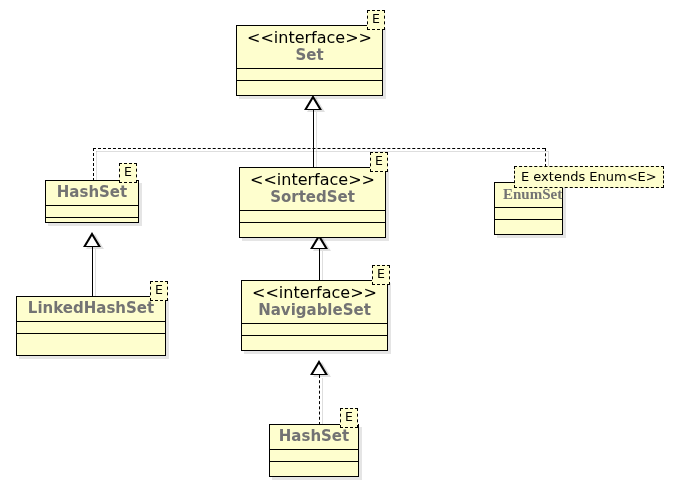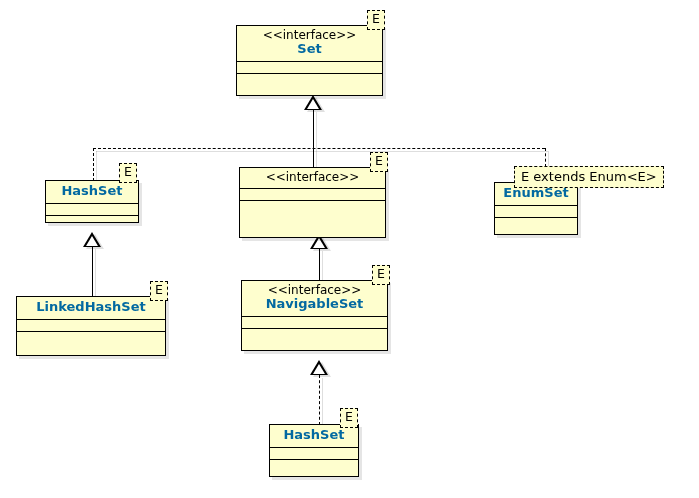--- a/index.html
+++ b/index.html
@@ -26,30 +26,30 @@
     z-index: 5;
   }
   .uml-head {
     box-sizing: border-box;
     text-align: center;
     padding: 3px 8px 4px 8px;
     line-height: 1.12;
   }
   .stereotype {
     display: block;
-    font-size: 12px;
+    font-size: 16px;
     color: #000000;
     letter-spacing: 0px;
     white-space: nowrap;
   }
   .cname {
     display: block;
-    font-size: 13px;
+    font-size: 15px;
     font-weight: bold;
-    color: #0369a1;
+    color: #737373;
     white-space: nowrap;
   }
   .uml-sep {
     height: 0;
     border-top: 1.6px solid #000000;
   }
   .uml-compartment {
     height: 11px;
   }
 
@@ -196,29 +196,30 @@
     <div class="uml-sep"></div>
     <div class="uml-compartment"></div>
     <div class="uml-sep"></div>
     <div class="uml-compartment"></div>
   </div>
 
   <div class="generic-badge" style="left:370px; top:152px;">E</div>
   <div class="uml-box" style="left:239px; top:167px; width:147px; height:71px;">
     <div class="uml-head">
       <span class="stereotype">&lt;&lt;interface&gt;&gt;</span>
+      <span class="cname">SortedSet</span>
     </div>
     <div class="uml-sep"></div>
     <div class="uml-compartment"></div>
     <div class="uml-sep"></div>
     <div class="uml-compartment"></div>
   </div>
 
   <div class="generic-badge wide" style="left:514px; top:166px;text-align:center;">E extends Enum&lt;E&gt;</div>
-  <div class="uml-box" style="left:494px; top:182px; width:84px; height:53px;">
+  <div class="uml-box" style="left:494px; top:182px; width:69px; height:53px;font-family:Liberation Serif, serif;">
     <div class="uml-head">
       <span class="cname">EnumSet</span>
     </div>
     <div class="uml-sep"></div>
     <div class="uml-compartment"></div>
     <div class="uml-sep"></div>
     <div class="uml-compartment"></div>
   </div>
 
   <div class="generic-badge" style="left:150px; top:281px;">E</div>

